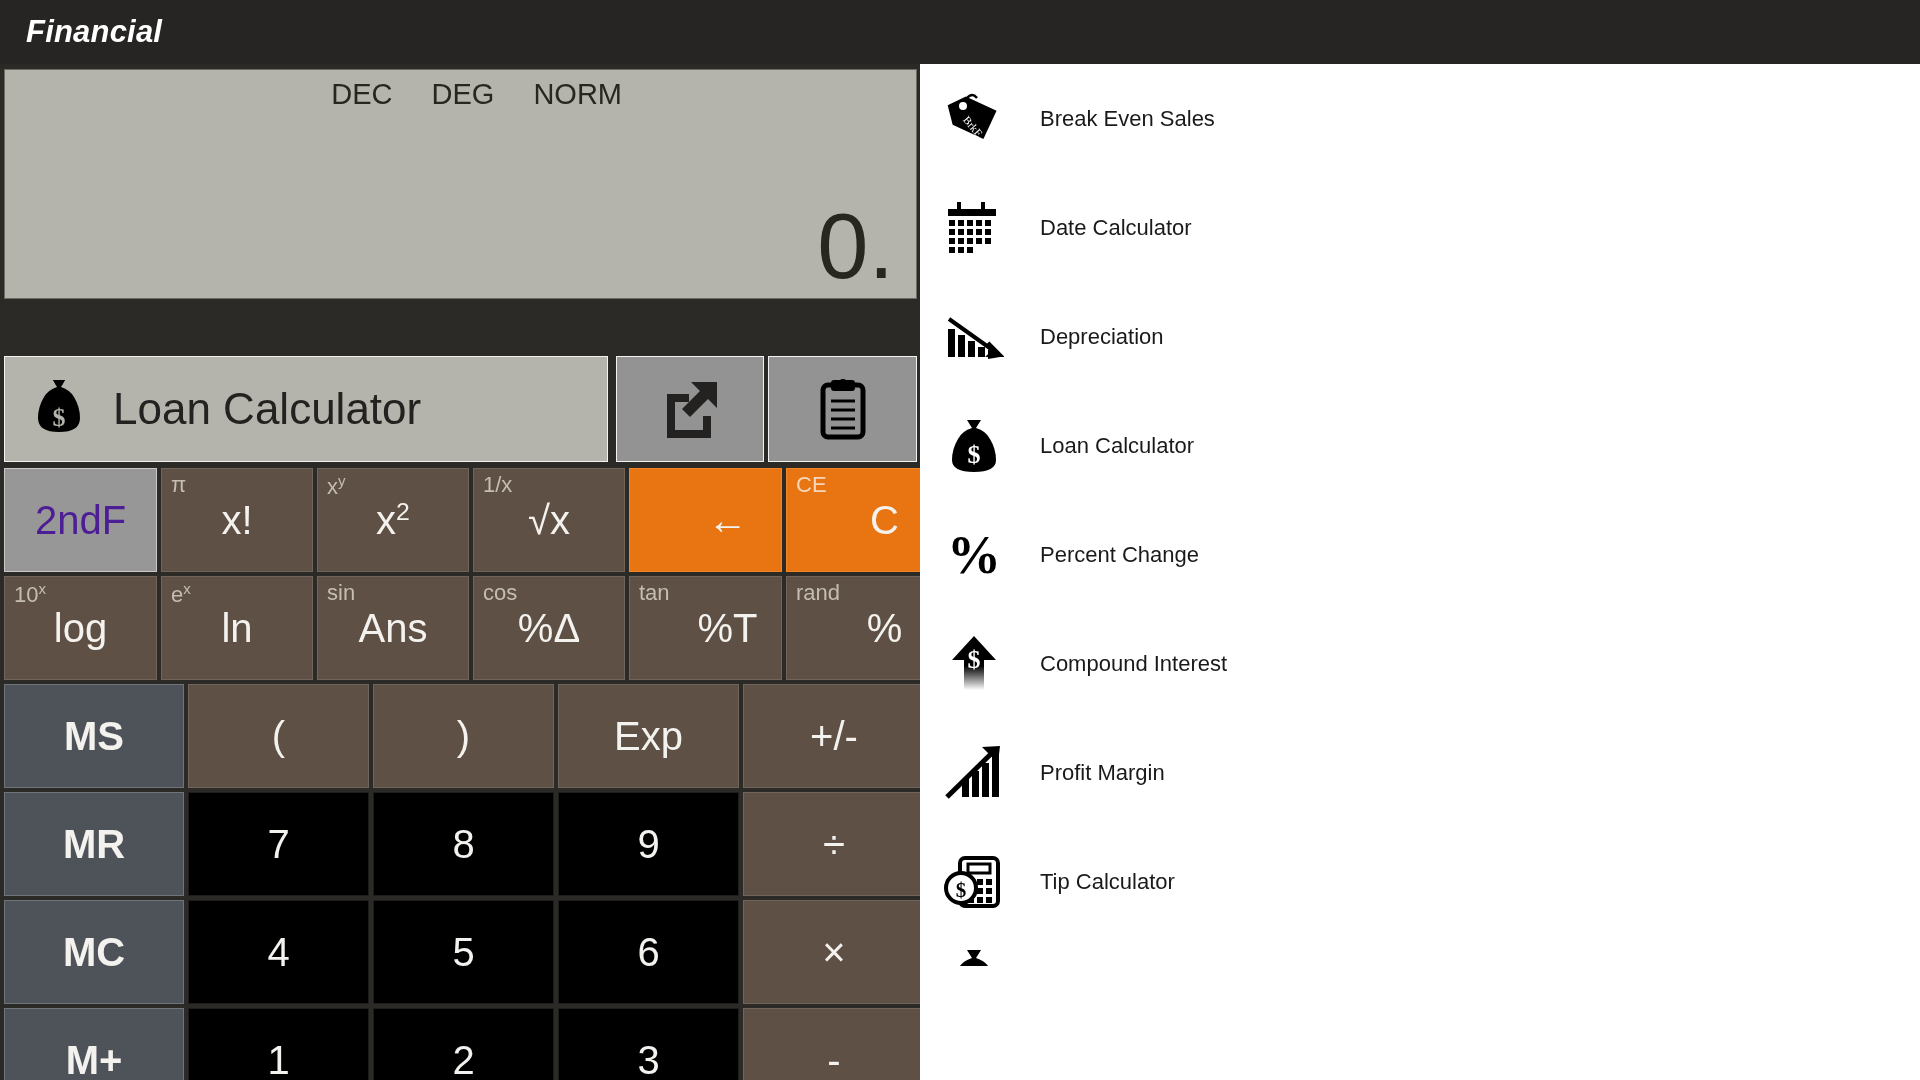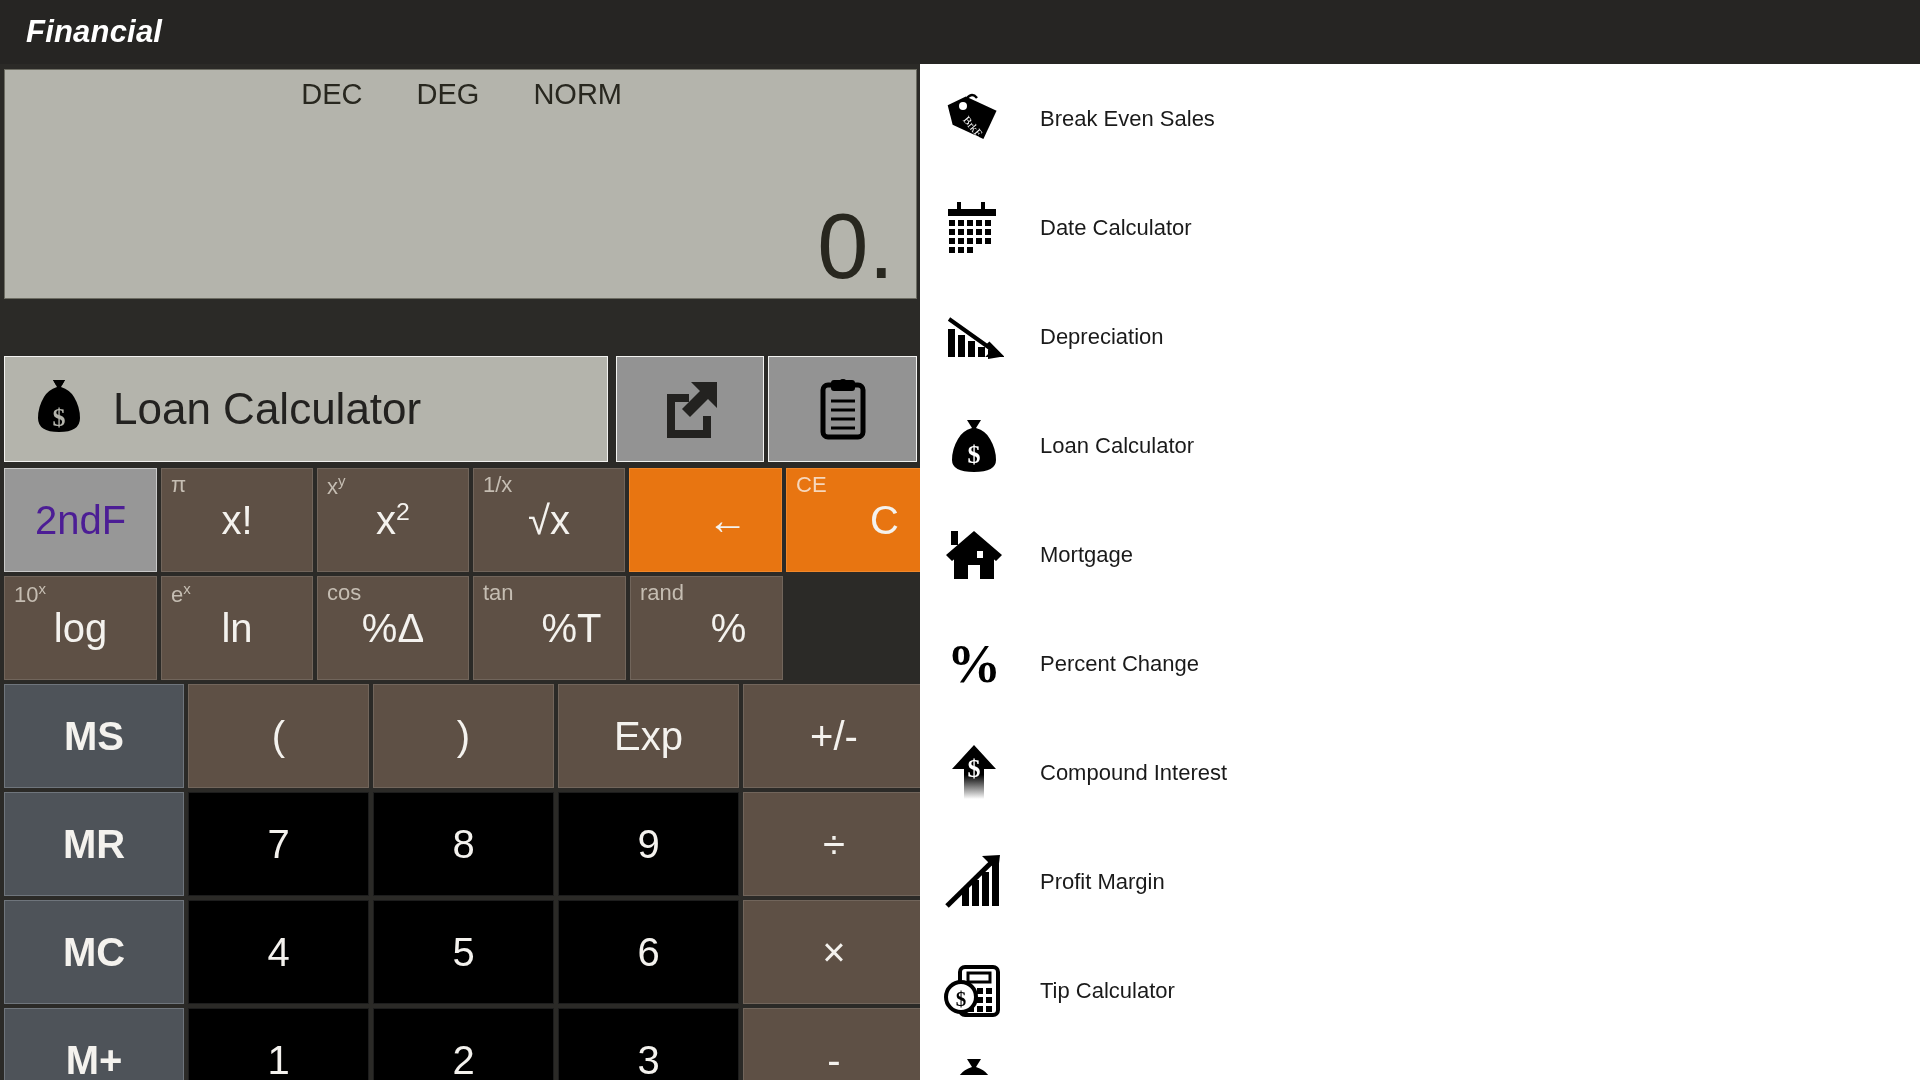--- a/index.html
+++ b/index.html
@@ -28,21 +28,21 @@
     background: #2b2a27;
   }
 
   
   #display {
     position: absolute; left: 4px; top: 5px; width: 913px; height: 230px;
     background: #b4b4ac; border: 1px solid #6c6c62;
   }
   #display .modes {
     position: absolute; left: 0; right: 16px; top: 8px;
-    display: flex; justify-content: flex-end; gap: 54px;
+    display: flex; justify-content: flex-end; gap: 39px;
     color: #28271f; font-size: 29px;
   }
   #display .modes span { display: block; }
   #display .mode-norm { margin-right: 278px; }
   #display .value {
     position: absolute; right: 22px; bottom: 6px;
     color: #28271f; font-size: 92px; line-height: 1;
     font-family: "Liberation Sans", sans-serif;
   }
 
@@ -193,20 +193,24 @@
       </div>
 
       <div class="krow">
         <div class="key k-fn w-2ndf">
           <span class="sub">10<sup>x</sup></span>
           <span class="main">log</span>
         </div>
         <div class="key k-fn w-fn">
           <span class="sub">e<sup>x</sup></span>
           <span class="main">ln</span>
+        </div>
+        <div class="key k-fn w-fn">
+          <span class="sub">sin</span>
+          <span class="main">Ans</span>
         </div>
         <div class="key k-fn w-fn">
           <span class="sub">cos</span>
           <span class="main">%Δ</span>
         </div>
         <div class="key k-fn w-op">
           <span class="sub">tan</span>
           <span class="main">%T</span>
         </div>
         <div class="key k-fn w-op">
@@ -354,32 +358,20 @@
     <div class="menu-item">
       <span class="micon">
         <svg width="60" height="60" viewBox="0 0 60 60">
           <path d="M23 4 h14 l-5 8 q10 3 14 11 q6 10 6 21 q0 12 -22 12 q-22 0 -22 -12 q0 -11 6 -21 q4 -8 14 -11 z" fill="#000"></path>
           <text x="30" y="47" font-size="26" fill="#fff" font-family="Liberation Serif, serif" text-anchor="middle" font-weight="bold">$</text>
         </svg>
       </span>
       <span class="mlabel">Loan Calculator</span>
     </div>
 
-    <div class="menu-item">
-      <span class="micon">
-        <svg width="60" height="60" viewBox="0 0 60 60">
-          <path d="M30 6 L58 30 L52 36 L30 18 L8 36 L2 30 z" fill="#000"></path>
-          <path d="M10 32 L30 16 L50 32 v22 H10 z" fill="#000"></path>
-          <rect x="24" y="40" width="12" height="14" fill="#fff"></rect>
-          <rect x="33" y="26" width="6" height="7" fill="#fff"></rect>
-          <rect x="7" y="6" width="7" height="14" fill="#000"></rect>
-        </svg>
-      </span>
-      <span class="mlabel">Mortgage</span>
-    </div>
 
     <div class="menu-item">
       <span class="micon">
         <svg width="60" height="60" viewBox="0 0 60 60">
           <text x="30" y="48" font-size="54" fill="#000" text-anchor="middle" font-family="Liberation Serif, serif" font-weight="bold">%</text>
         </svg>
       </span>
       <span class="mlabel">Percent Change</span>
     </div>
 

